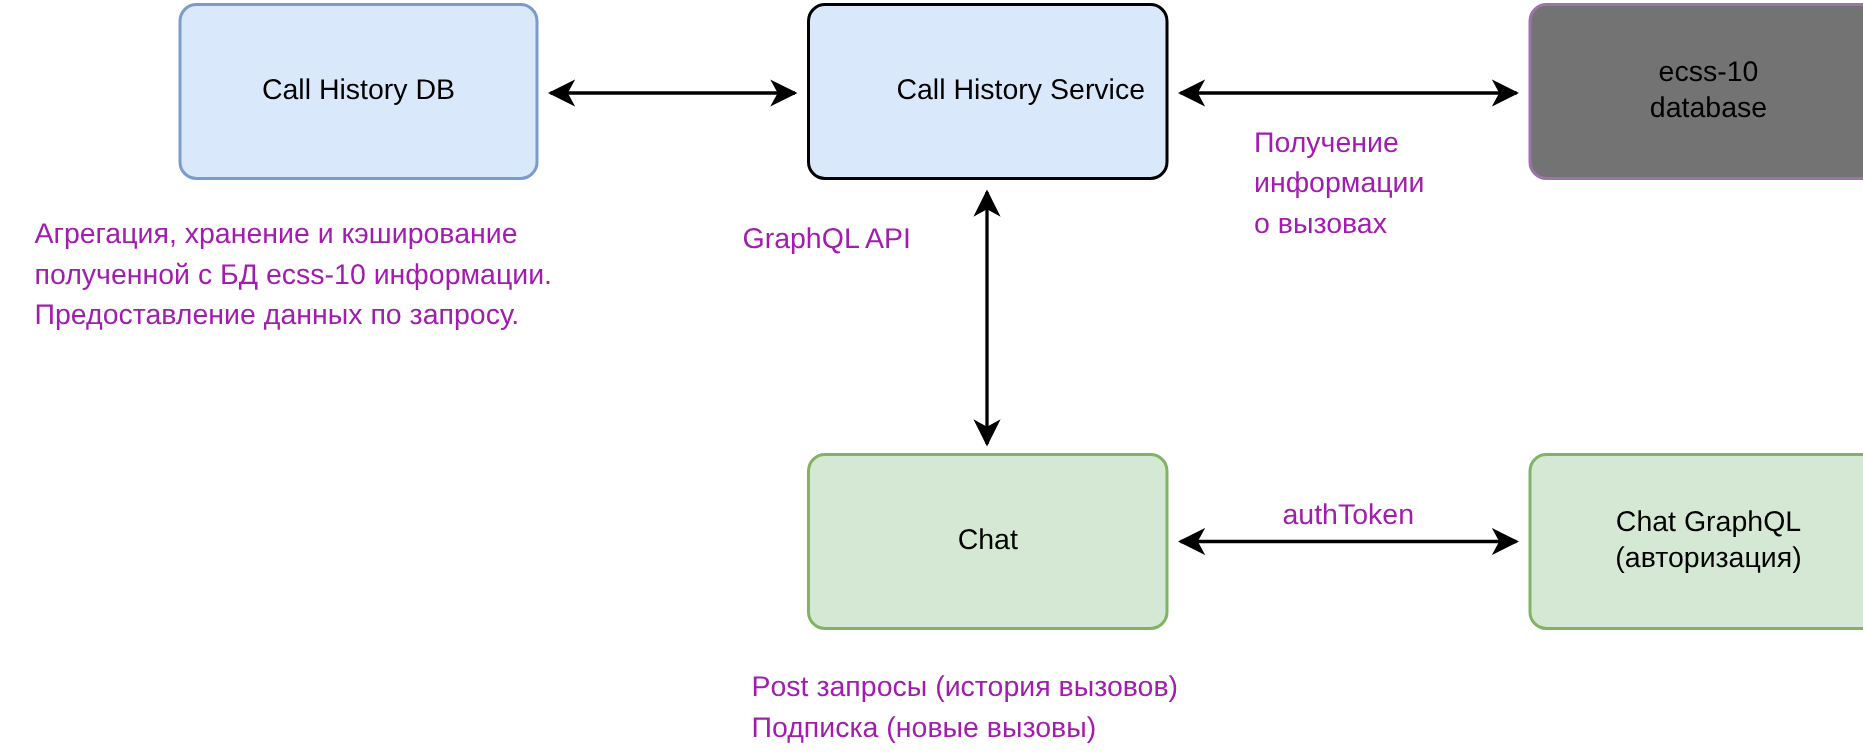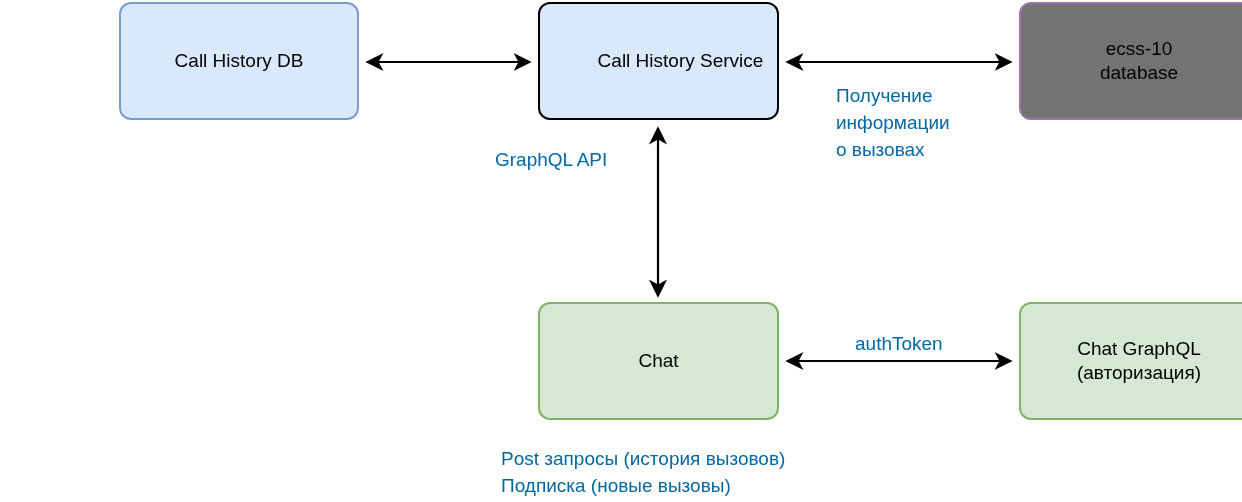--- a/index.html
+++ b/index.html
@@ -47,21 +47,21 @@
     border: 2px solid #81b366;
   }
   .node-purple {
     background: #737373;
     border: 2px solid #9c73ab;
   }
   .label {
     position: absolute;
     font-size: 19px;
     line-height: 1.42;
-    color: #0369a1;
+    color: #a21caf;
     white-space: pre-line;
   }
   svg.edges {
     position: absolute;
     left: 0;
     top: 0;
     width: 1242px;
     height: 502px;
     overflow: visible;
     pointer-events: none;
@@ -101,20 +101,23 @@
   <div class="node node-blue-dark" style="left:520px; top:2px; width:241px; height:118px;">Call History Service</div>
 
   <div class="node node-purple" style="left:1001px; top:2px; width:240px; height:118px;">ecss-10
 database</div>
 
   <div class="node node-green" style="left:520px; top:302px; width:241px; height:118px;">Chat</div>
 
   <div class="node node-green" style="left:1001px; top:302px; width:240px; height:118px;">Chat GraphQL
 (авторизация)</div>
 
+  <div class="label" style="left:5px; top:144px; width:430px;">Агрегация, хранение и кэширование
+полученной с БД ecss-10 информации.
+Предоставление данных по запросу.</div>
 
   <div class="label" style="left:477px; top:147px;">GraphQL API</div>
 
   <div class="label" style="left:818px; top:83px; width:160px;">Получение
 информации
 о вызовах</div>
 
   <div class="label" style="left:837px; top:331px;">authToken</div>
 
   <div class="label" style="left:483px; top:446px; width:420px;">Post запросы (история вызовов)

